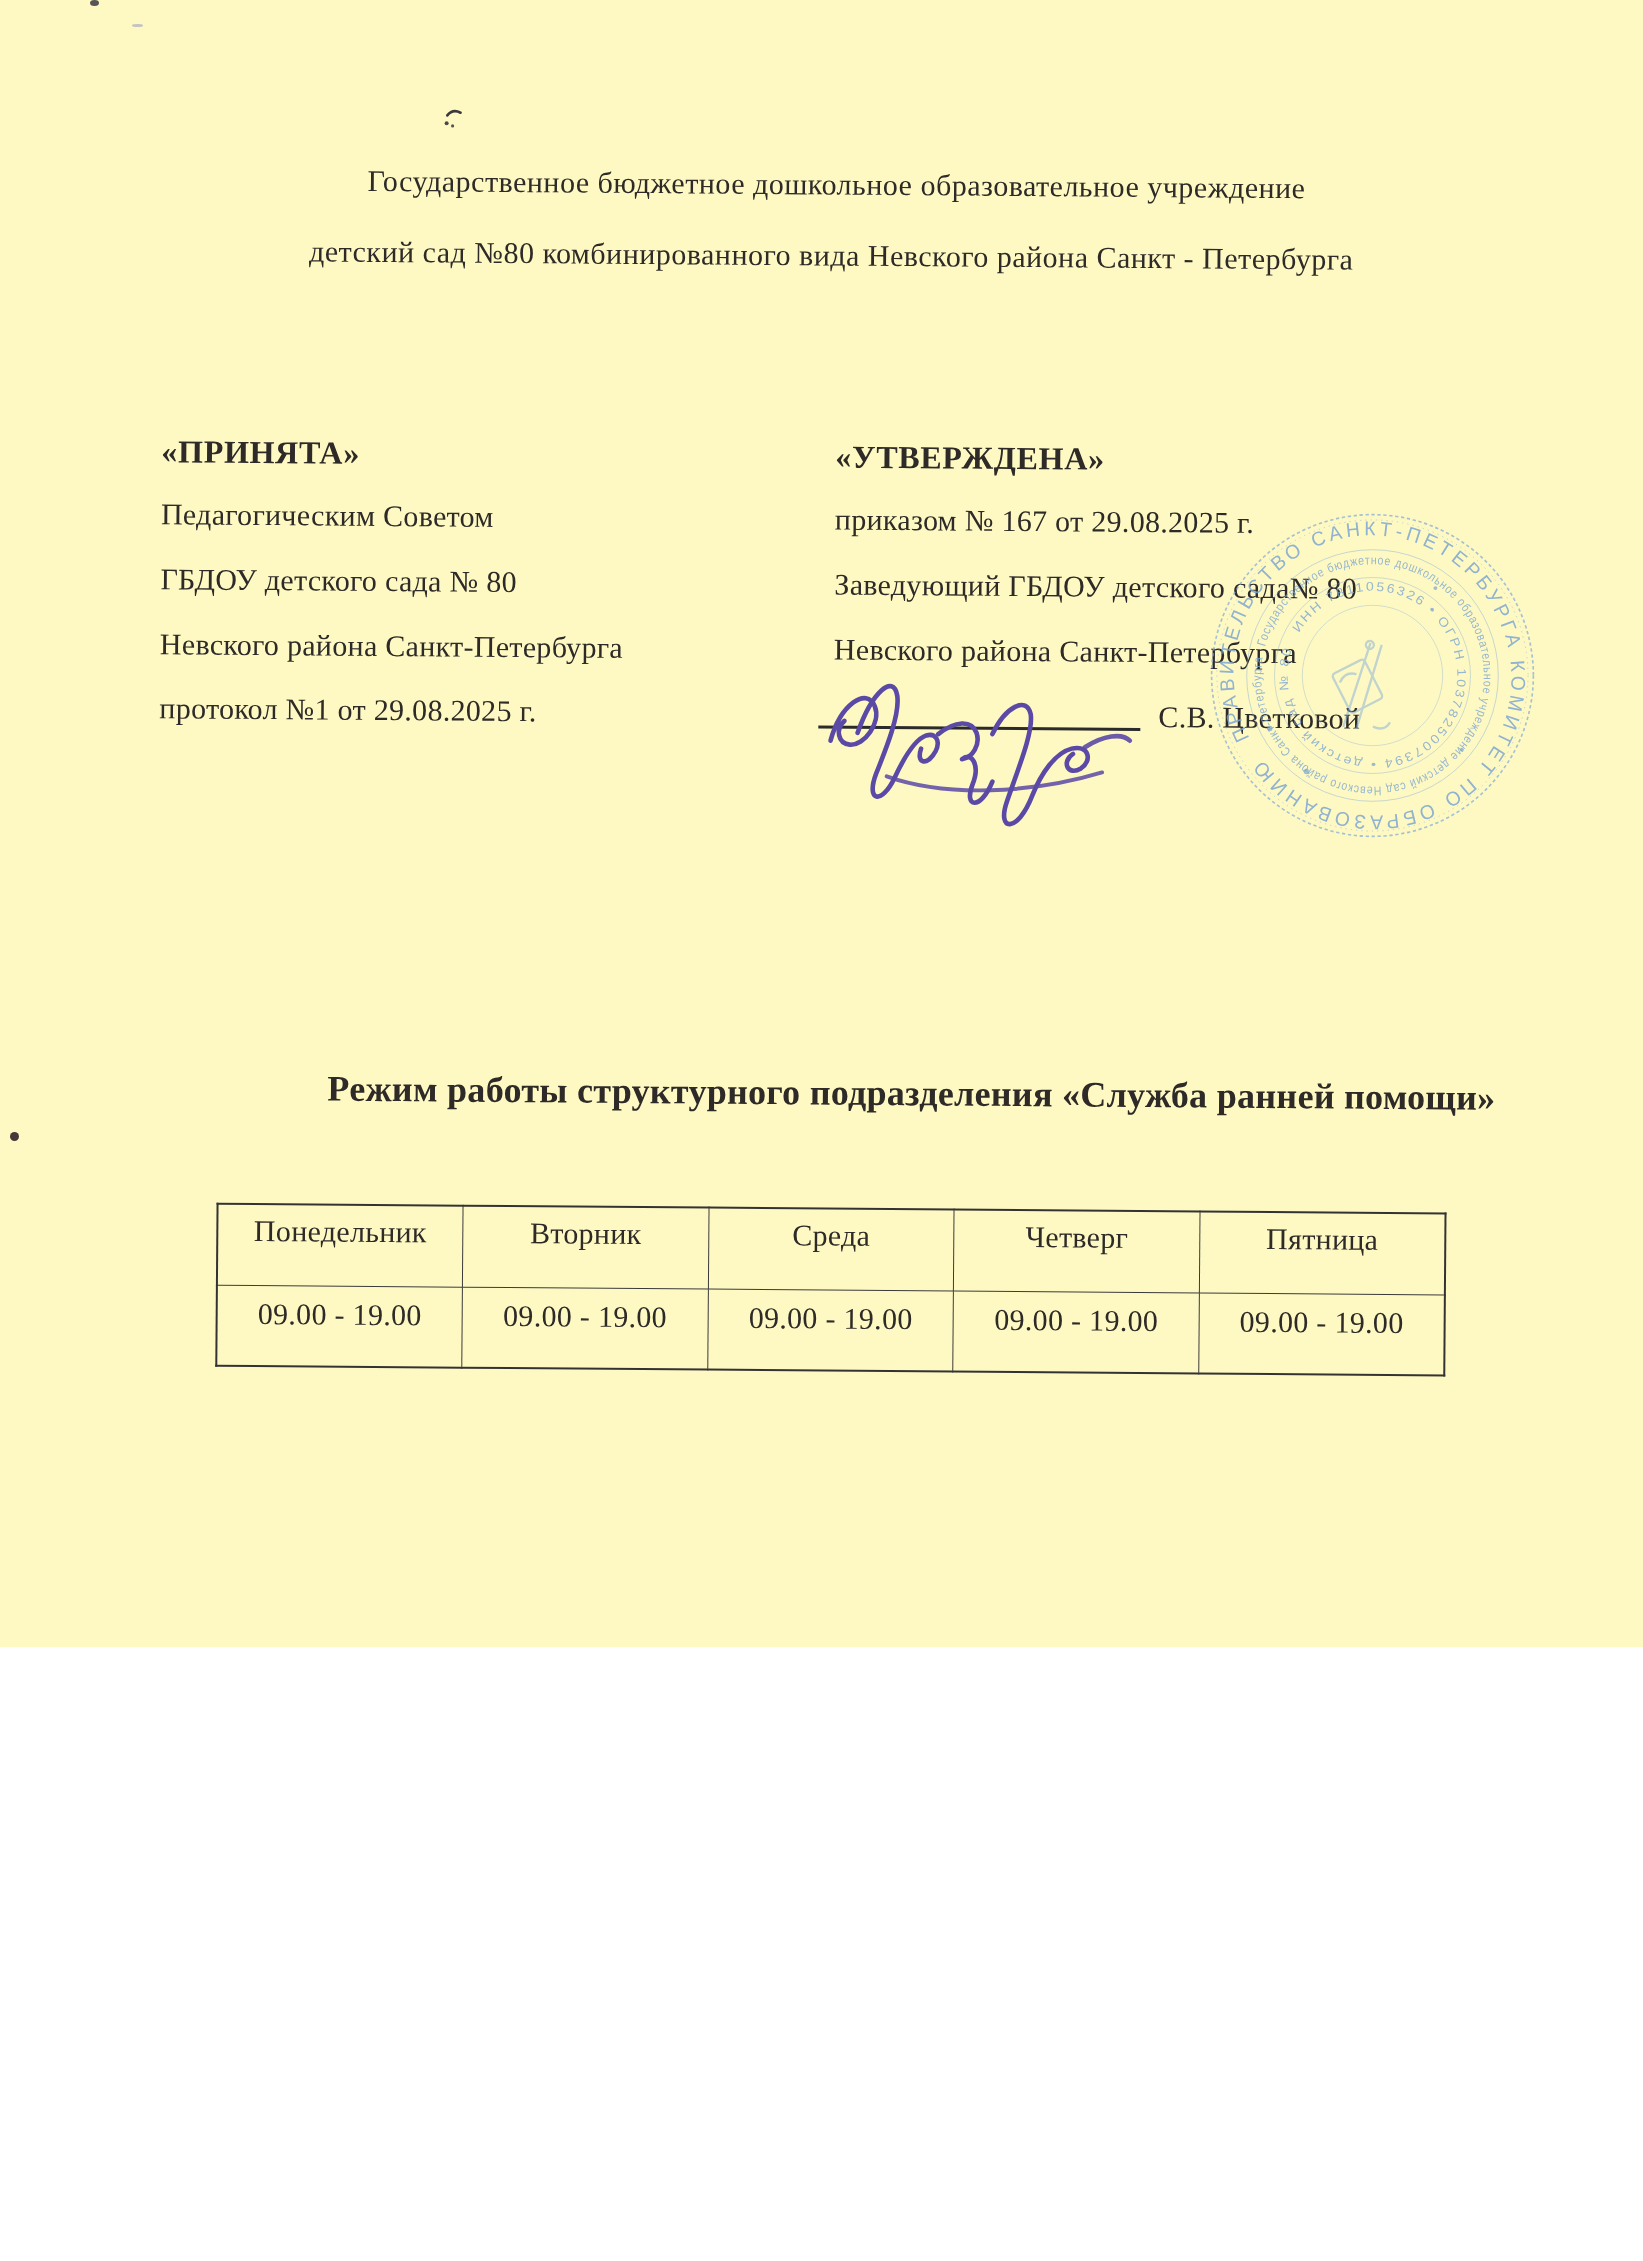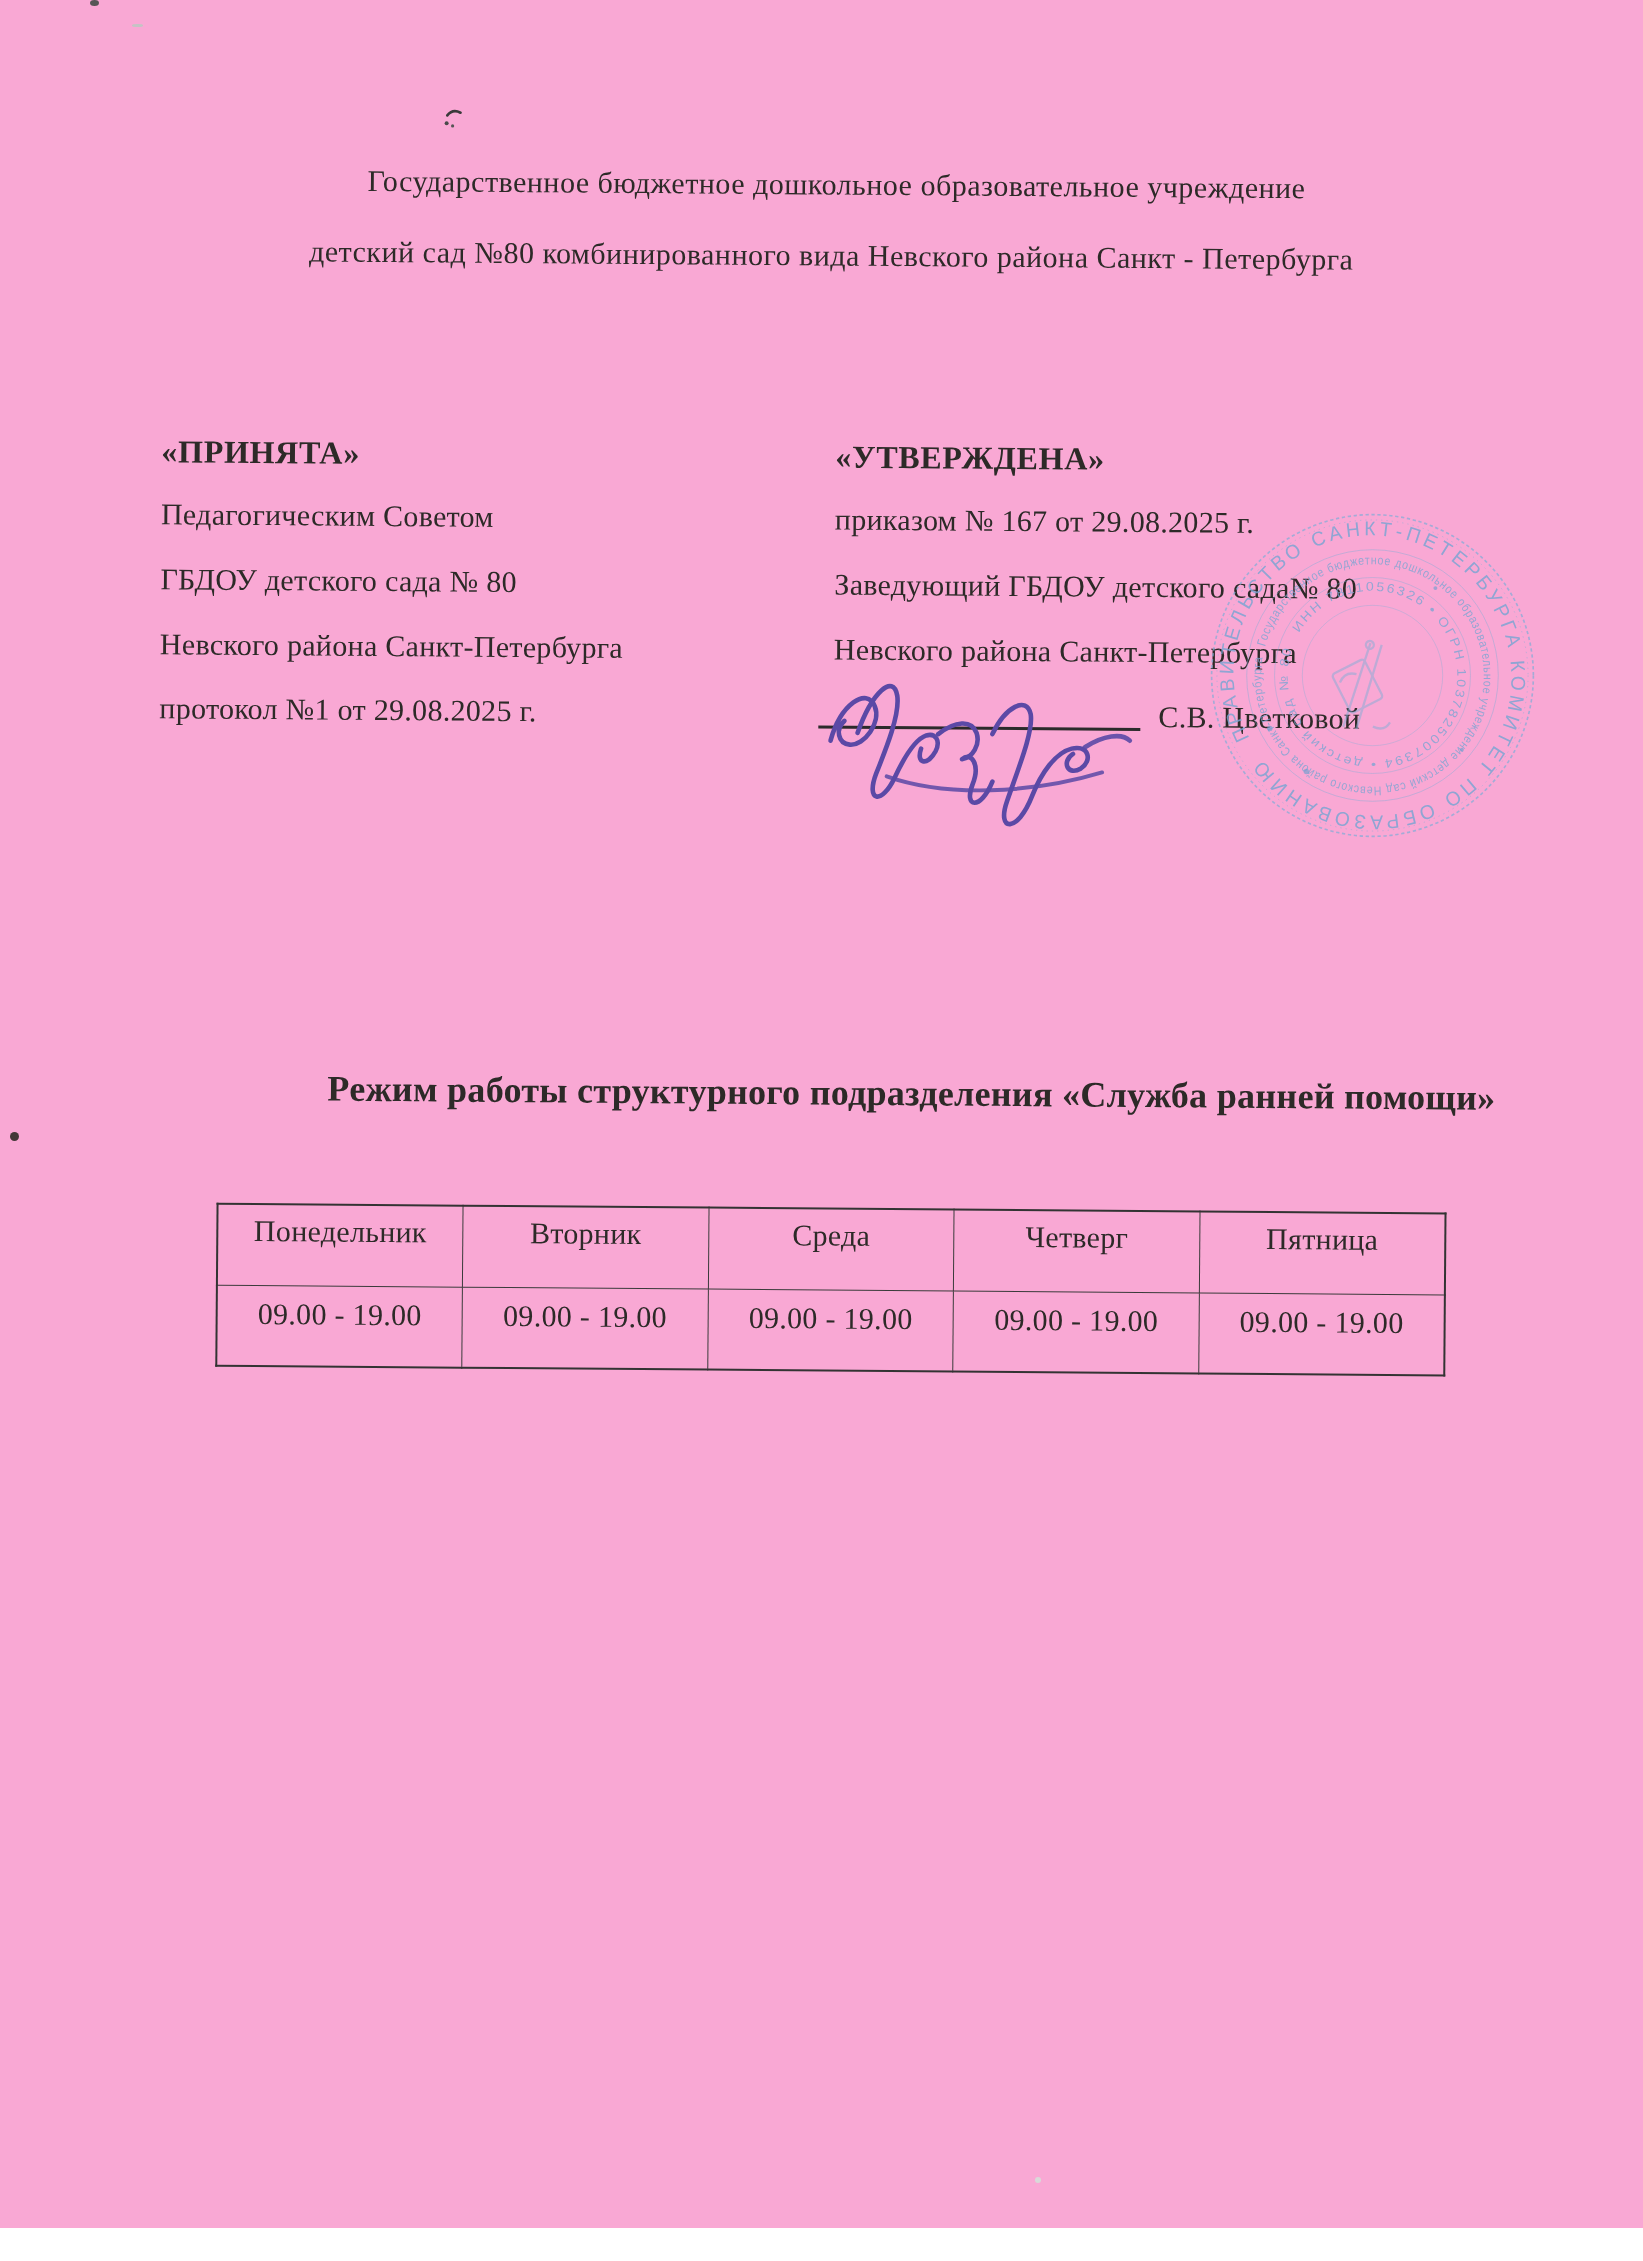--- a/index.html
+++ b/index.html
@@ -1,18 +1,18 @@
 <!DOCTYPE html>
 <html style="font-size:10.6px"><head>
 <meta charset="utf-8">
 <style>
   html,body { margin:0; padding:0; background:#ffffff; }
   .page {
-    position:relative; width:1644px; height:2228px; overflow:hidden;
-    background:#f9a8d4;
+    position:relative; width:1644px; height:1647px; overflow:hidden;
+    background:#fef9c3;
     font-family:"Liberation Serif","DejaVu Serif",serif;
     color:#2d2a28;
   }
   .skew { position:absolute; left:0; top:0; width:100%; height:100%;
           transform:rotate(0.45deg); transform-origin:0 0; }
   .abs { position:absolute; white-space:nowrap; }
   .t-org { font-size:30px; letter-spacing:0.5px; }
   .t-body { font-size:30px; letter-spacing:0.3px; }
   .t-head { font-size:32px; font-weight:bold; letter-spacing:0.7px; }
   .t-sect { font-size:36px; font-weight:bold; letter-spacing:0.3px; }

